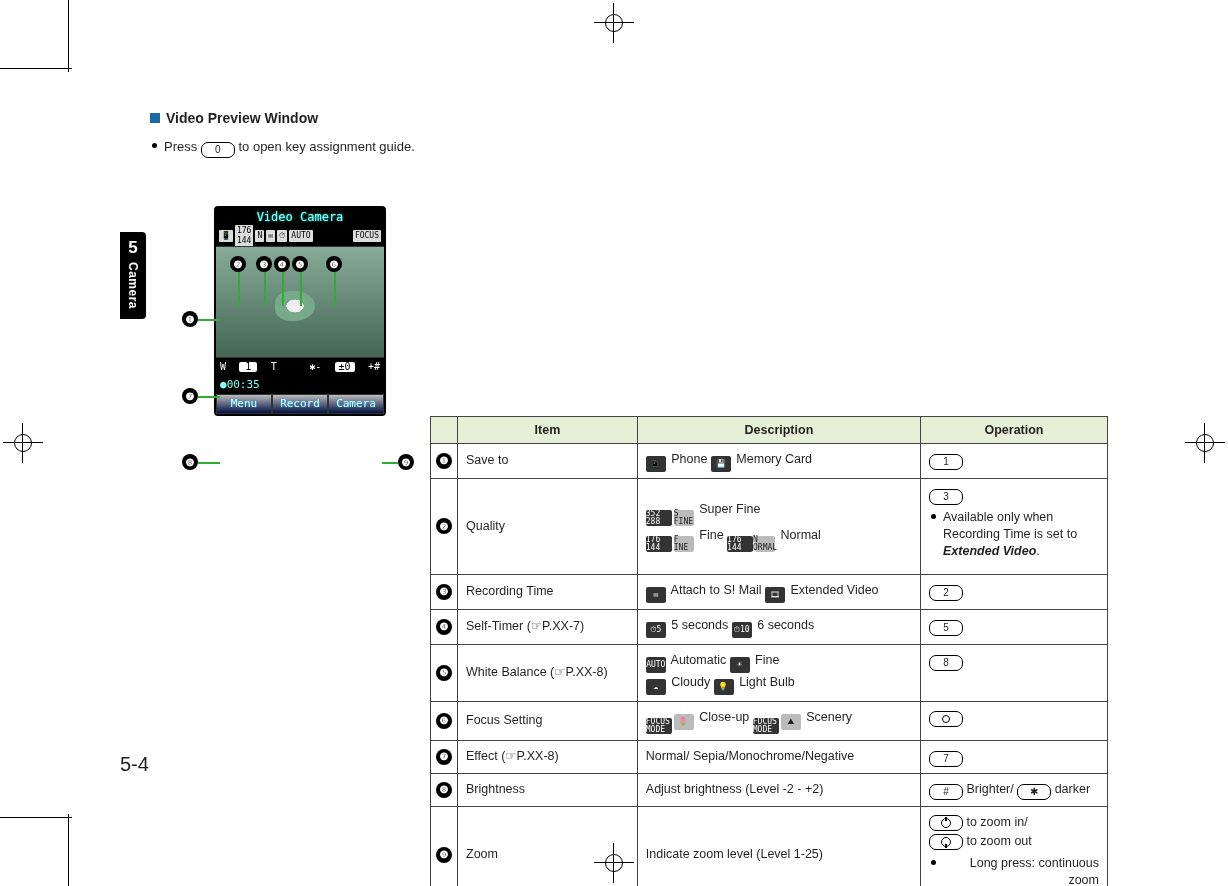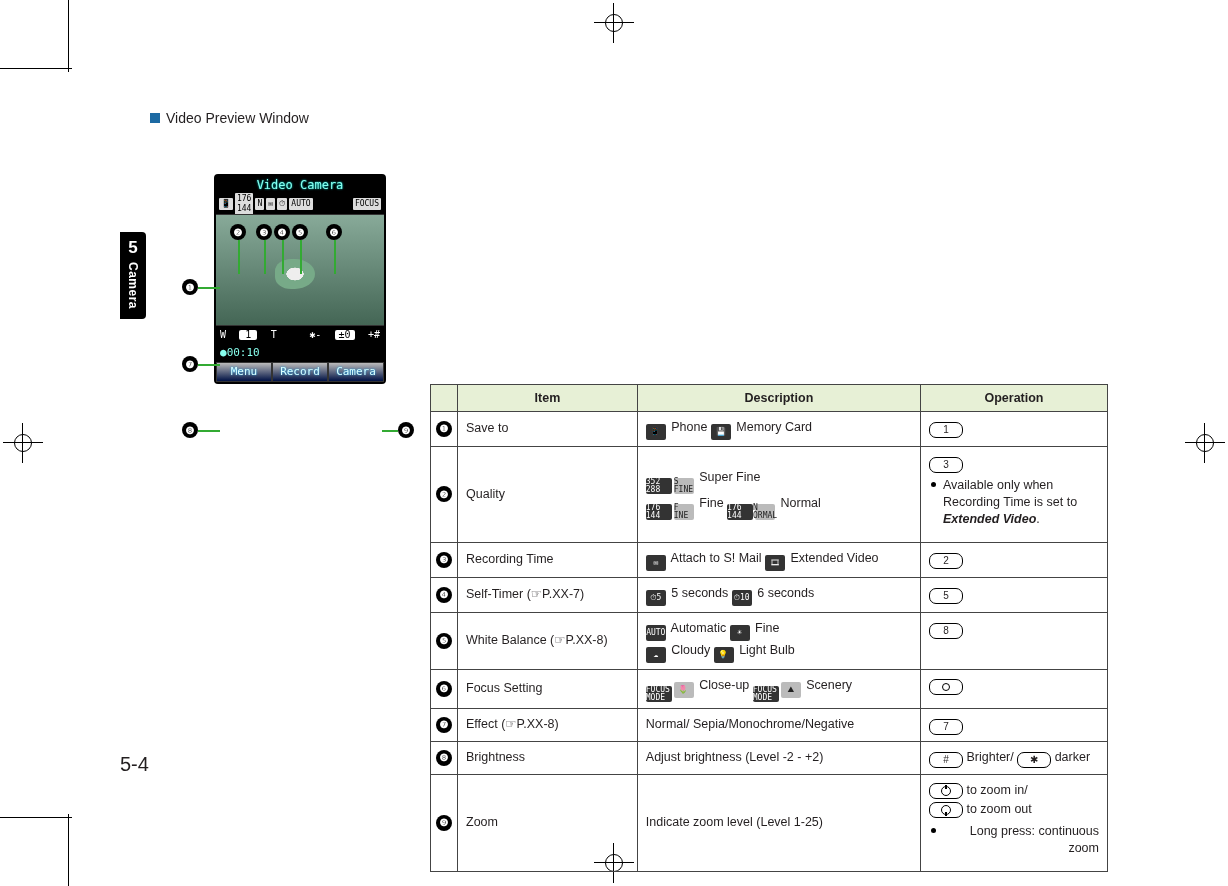--- a/index.html
+++ b/index.html
@@ -9,21 +9,21 @@
   .mark::before{left:-12px;top:7px;width:40px;height:1px}
   .mark::after{top:-12px;left:7px;height:40px;width:1px}
   .mark.top{left:50%;top:14px;transform:translateX(-50%)}
   .mark.bottom{left:50%;bottom:14px;transform:translateX(-50%)}
   .mark.left{left:14px;top:50%;transform:translateY(-50%)}
   .mark.right{right:14px;top:50%;transform:translateY(-50%)}
   
   .content{position:absolute;left:120px;right:120px;top:110px;bottom:110px}
   .left-col{float:left;width:300px}
   .right-col{margin-left:310px}
-  .heading{font-weight:normal;font-size:14px;margin-bottom:12px}
+  .heading{font-weight:bold;font-size:14px;margin-bottom:12px}
   .sq{display:inline-block;width:10px;height:10px;background:#1c6aa3;margin-right:6px;vertical-align:0}
   .bullet{position:relative;padding-left:14px;margin-bottom:8px;line-height:1.35}
   .bullet::before{content:"";position:absolute;left:2px;top:5px;width:5px;height:5px;border-radius:50%;background:#000}
   .keycap{display:inline-flex;min-width:22px;height:14px;border:1.2px solid #000;border-radius:7px;align-items:center;justify-content:center;font-size:10px;padding:0 5px;line-height:1;vertical-align:-2px;background:#fff}
   .keycap.circ span{display:inline-block;width:6px;height:6px;border:1.2px solid #000;border-radius:50%}
   .keycap.dpad-in span{display:inline-block;width:8px;height:8px;border:1.2px solid #000;border-radius:50%;position:relative}
   .keycap.dpad-in span::after{content:"";position:absolute;background:#000}
   .keycap.dpad-up span::after{left:3px;top:-2px;width:2px;height:4px}
   .keycap.dpad-down span::after{left:3px;bottom:-2px;width:2px;height:4px}
   
@@ -72,20 +72,25 @@
   <div class="content">
 
     <div class="tab">
       <div class="num">5</div>
       <div class="txt">Camera</div>
     </div>
 
     <div class="left-col" style="margin-left:30px">
       <div class="heading">
         <span class="sq"></span><span>Video Preview Window</span>
+      </div>
+      <div class="bullet">
+        <span>Press </span><span class="keycap">
+            <span>0</span>
+          </span><span> to open key assignment guide.</span>
       </div>
 
       <div style="position:relative">
         <div class="mock">
           <div class="title">Video Camera</div>
           <div class="bar">
             <span class="chip">📱</span>
             <span class="chip">176<br>144</span>
             <span class="chip">N</span>
             <span class="chip">✉</span>
@@ -97,21 +102,21 @@
           <div class="view"></div>
           <div class="zoombar">
             <span>W</span>
               <span style="background:#fff;color:#000;padding:0 6px;border-radius:2px">1</span>
               <span>T</span>
             <span style="width:6px"></span>
             <span>✱-</span>
               <span style="background:#fff;color:#000;padding:0 4px;border-radius:2px">±0</span>
               <span>+#</span>
           </div>
-          <div class="time">●<span>00:10</span></div>
+          <div class="time">●<span>00:35</span></div>
           <div class="soft">
             <button>Menu</button>
             <button>Record</button>
             <button>Camera</button>
           </div>
         </div>
 
         <div class="co" style="left:32px;top:105px">❶</div>
         <div class="lead" style="left:48px;top:113px;width:22px;height:2px"></div>
 

